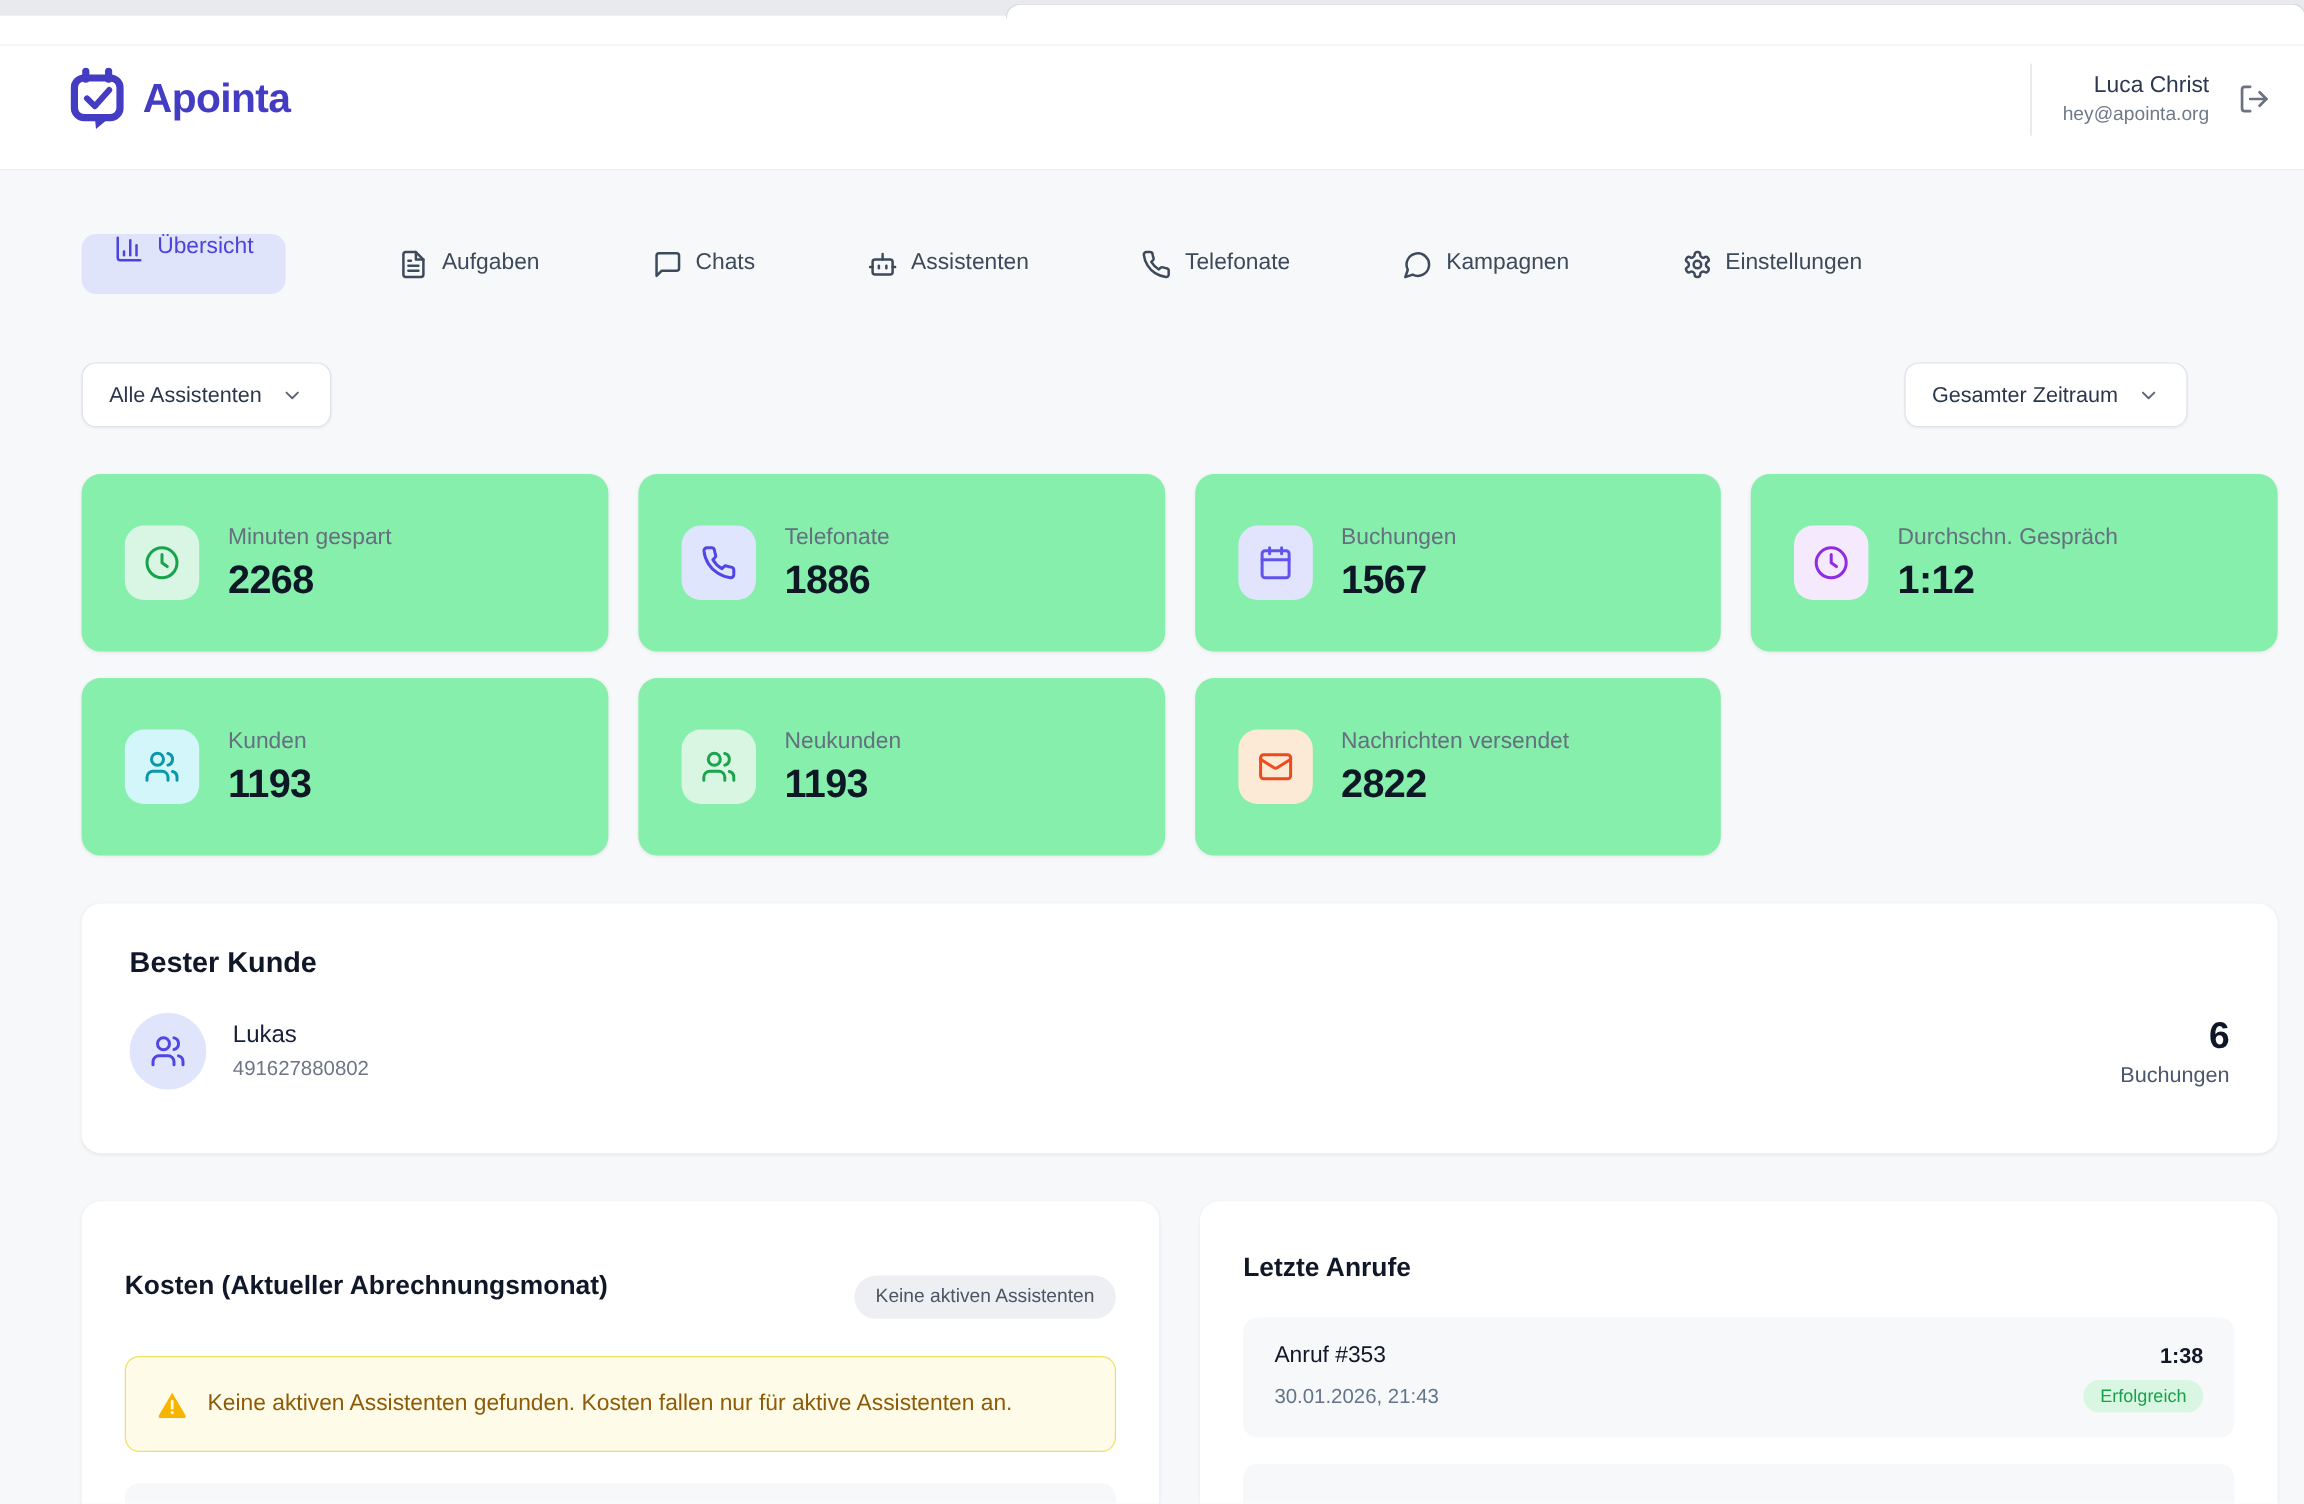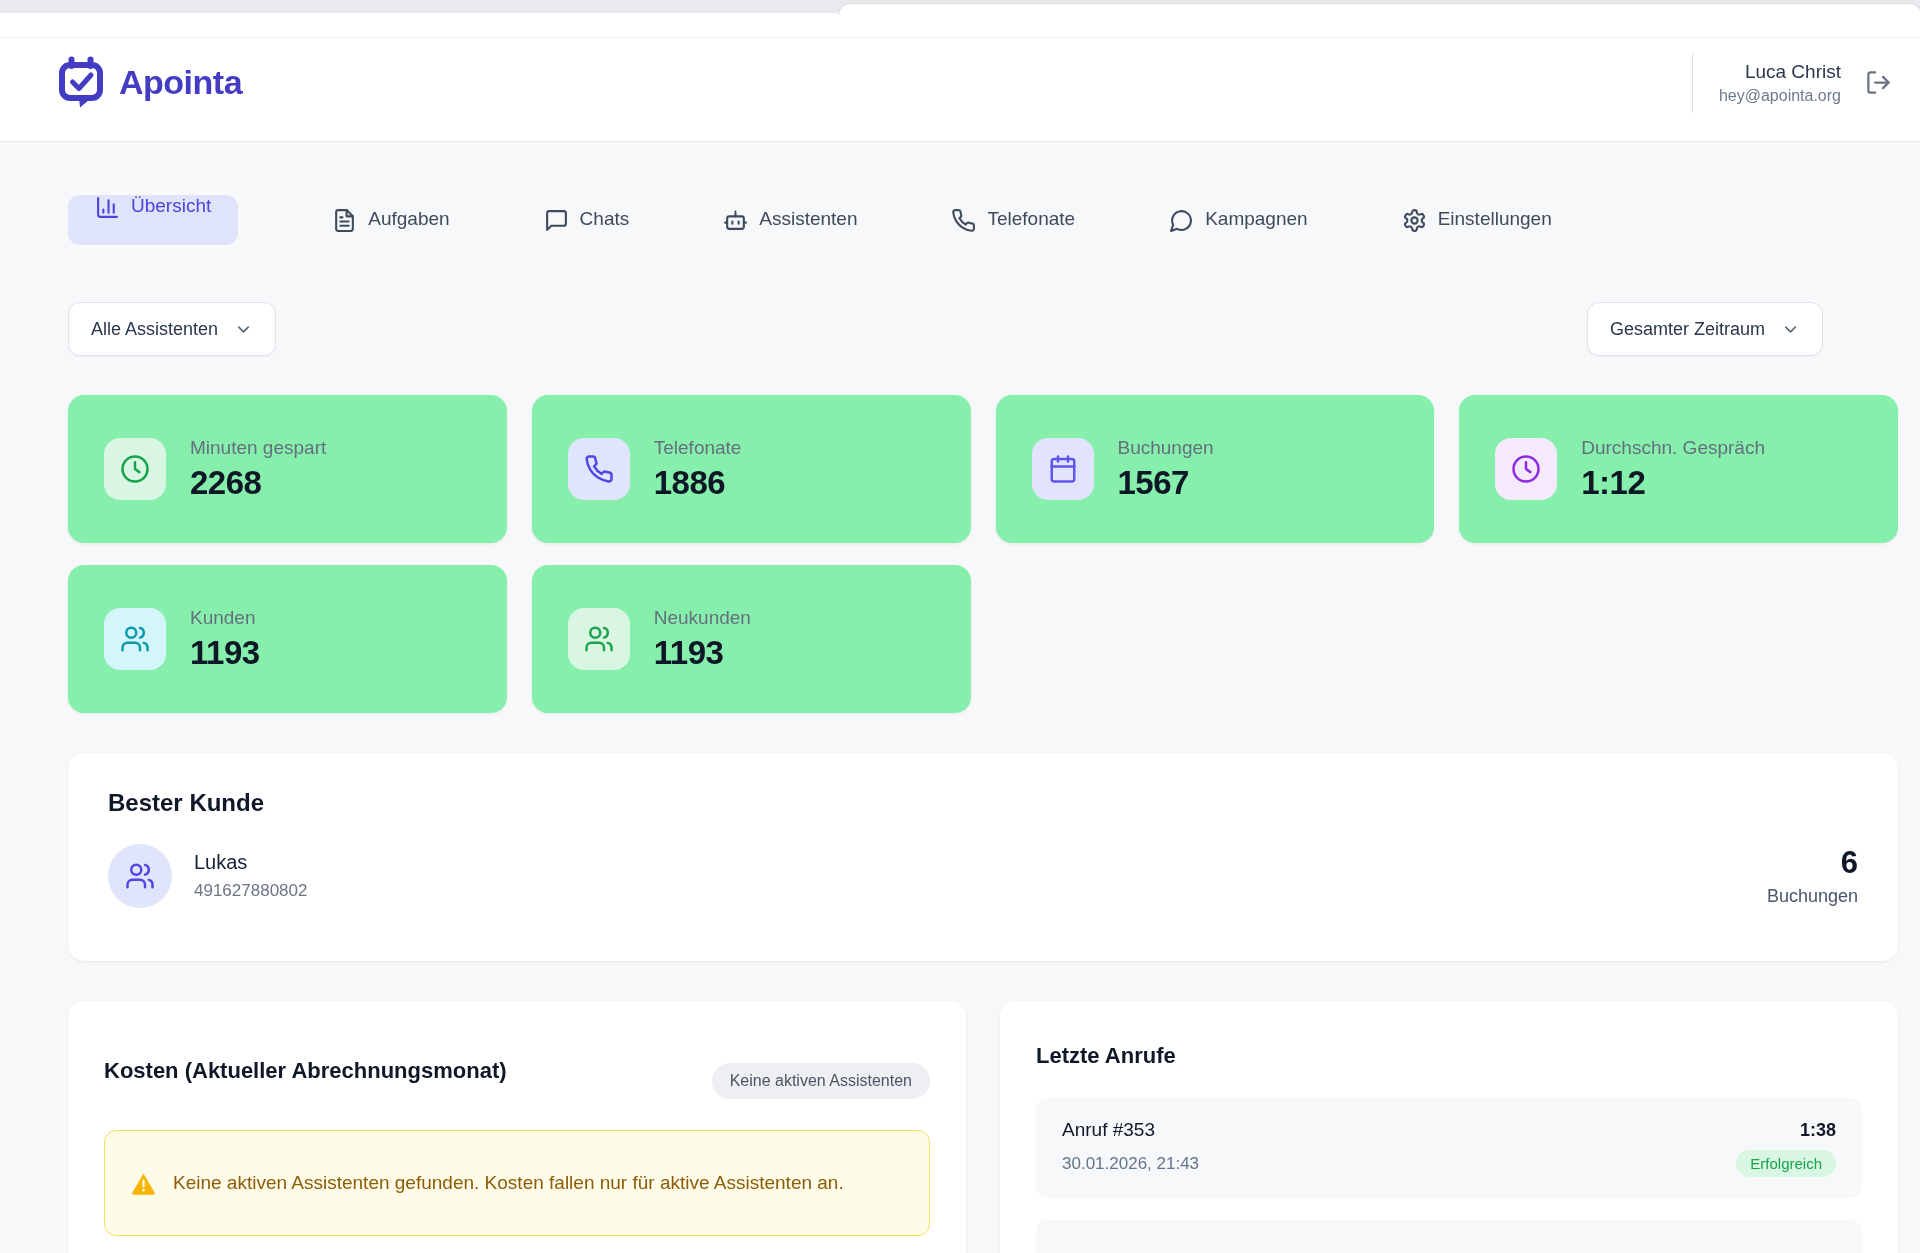--- a/index.html
+++ b/index.html
@@ -76,21 +76,21 @@
 
   
   .bottom { margin-top:40px; display:grid; grid-template-columns:1fr 1fr; gap:34px;
             align-items:start; }
   .bottom .card { height:430px; padding:42px 36px 36px; overflow:hidden; }
   .card-head { display:flex; justify-content:space-between; align-items:center; }
   .card-title { font-size:22px; font-weight:bold; color:#101828; }
   .badge { background:#edeff3; color:#4b5563; font-size:16px; padding:9px 18px;
            border-radius:999px; white-space:nowrap;margin-top:20px; }
   .warning { margin-top:31px; background:#fefce8; border:1px solid #eedf60;
-             border-radius:12px; padding:36px 26px; display:flex; gap:17px;
+             border-radius:12px; padding:23px 26px; display:flex; gap:17px;
              align-items:flex-start; }
   .warning svg { width:25px; height:25px; flex:none; margin-top:4px; }
   .warning-text { font-size:19px; line-height:1.7; color:#8e5c08; }
   .placeholder-box { margin-top:26px; background:#f7f8fa; border-radius:12px; height:180px; }
 
   .call-entry { margin-top:29px; background:#f7f8fa; border-radius:12px;
                 padding:21px 26px; cursor:pointer; }
   .call-row { display:flex; justify-content:space-between; align-items:center; }
   .call-id { font-size:19px; font-weight:500; color:#111827; }
   .call-duration { font-size:18px; font-weight:600; color:#111827; }
@@ -299,20 +299,32 @@
             <circle cx="9" cy="7" r="4"></circle>
             <path d="M22 21v-2a4 4 0 0 0-3-3.87"></path>
             <path d="M16 3.13a4 4 0 0 1 0 7.75"></path>
           </svg>
         </div>
         <div class="stat-info">
           <div class="stat-label">Neukunden</div>
           <div class="stat-value">1193</div>
         </div>
       </div>
+      <div class="stat-card">
+        <div class="stat-icon" style="background:#fcead6;color:#ef4a1c">
+          <svg viewBox="0 0 24 24" fill="none" stroke="currentColor" stroke-width="2" stroke-linecap="round" stroke-linejoin="round">
+            <rect x="2" y="4" width="20" height="16" rx="2"></rect>
+            <path d="m22 7-8.97 5.7a1.94 1.94 0 0 1-2.06 0L2 7"></path>
+          </svg>
+        </div>
+        <div class="stat-info">
+          <div class="stat-label">Nachrichten versendet</div>
+          <div class="stat-value">2822</div>
+        </div>
+      </div>
     </div>
 
   <section class="card best-customer">
     <h2 class="bc-title">Bester Kunde</h2>
     <div class="bc-row">
       <div class="bc-avatar">
         <span style="display:flex">
             <svg viewBox="0 0 24 24" fill="none" stroke="currentColor" stroke-width="2" stroke-linecap="round" stroke-linejoin="round">
               <path d="M16 21v-2a4 4 0 0 0-4-4H6a4 4 0 0 0-4 4v2"></path>
               <circle cx="9" cy="7" r="4"></circle>

